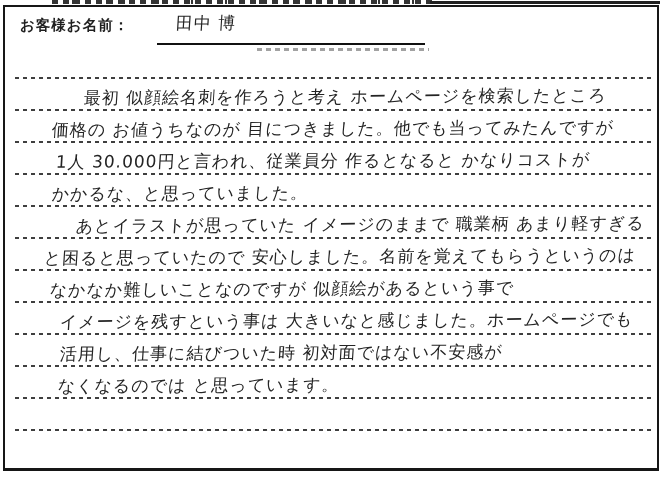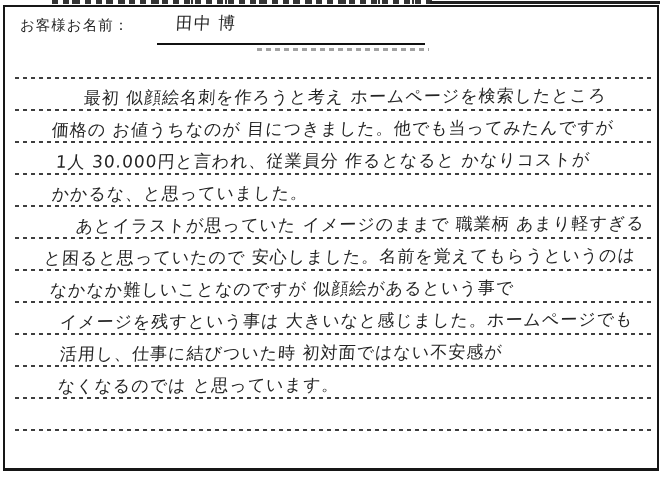--- a/index.html
+++ b/index.html
@@ -31,21 +31,21 @@
   .form-box{
     position:absolute;left:3px;top:5px;width:656px;height:466px;
     box-sizing:border-box;
     border:2px solid var(--border);
     border-bottom-width:3px;
     background:var(--bg);
   }
   .header-row{position:relative;height:44px;}
   .name-label{
     position:absolute;left:15px;top:9px;
-    font-size:14.5px;font-weight:400;color:var(--ink);
+    font-size:14.5px;font-weight:700;color:var(--ink);
     letter-spacing:1px;white-space:nowrap;
   }
   .name-value{
     position:absolute;left:170px;top:4px;
     font-size:21px;color:#262626;
     letter-spacing:14px;white-space:nowrap;
     transform:skewX(-6deg) rotate(-1deg);
     transform-origin:left bottom;
   }
   .name-underline{position:absolute;left:152px;top:36px;width:268px;height:2px;background:#111;}

